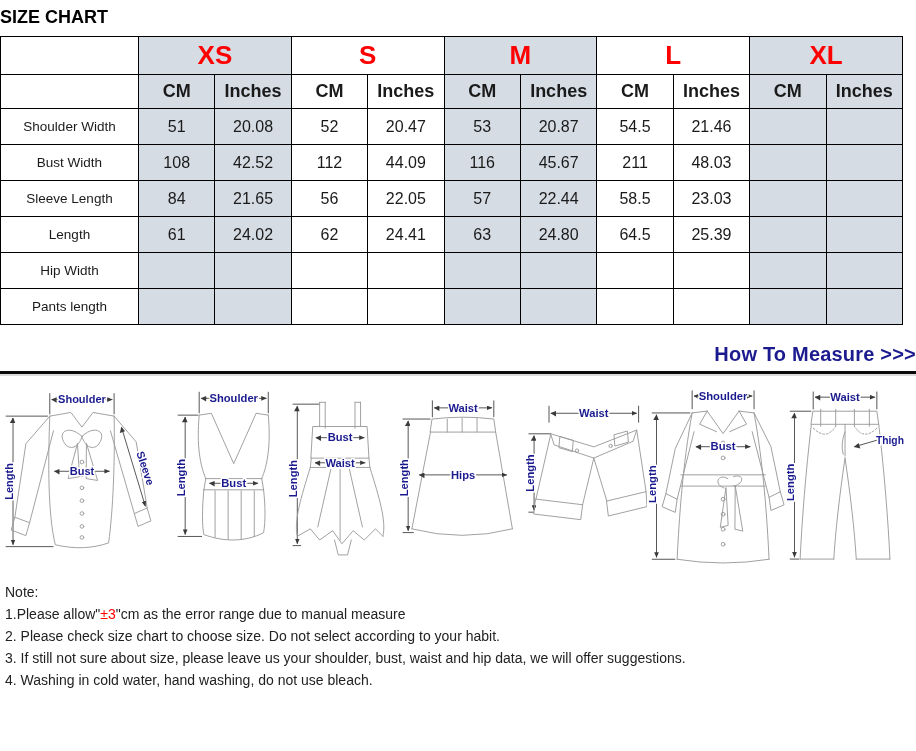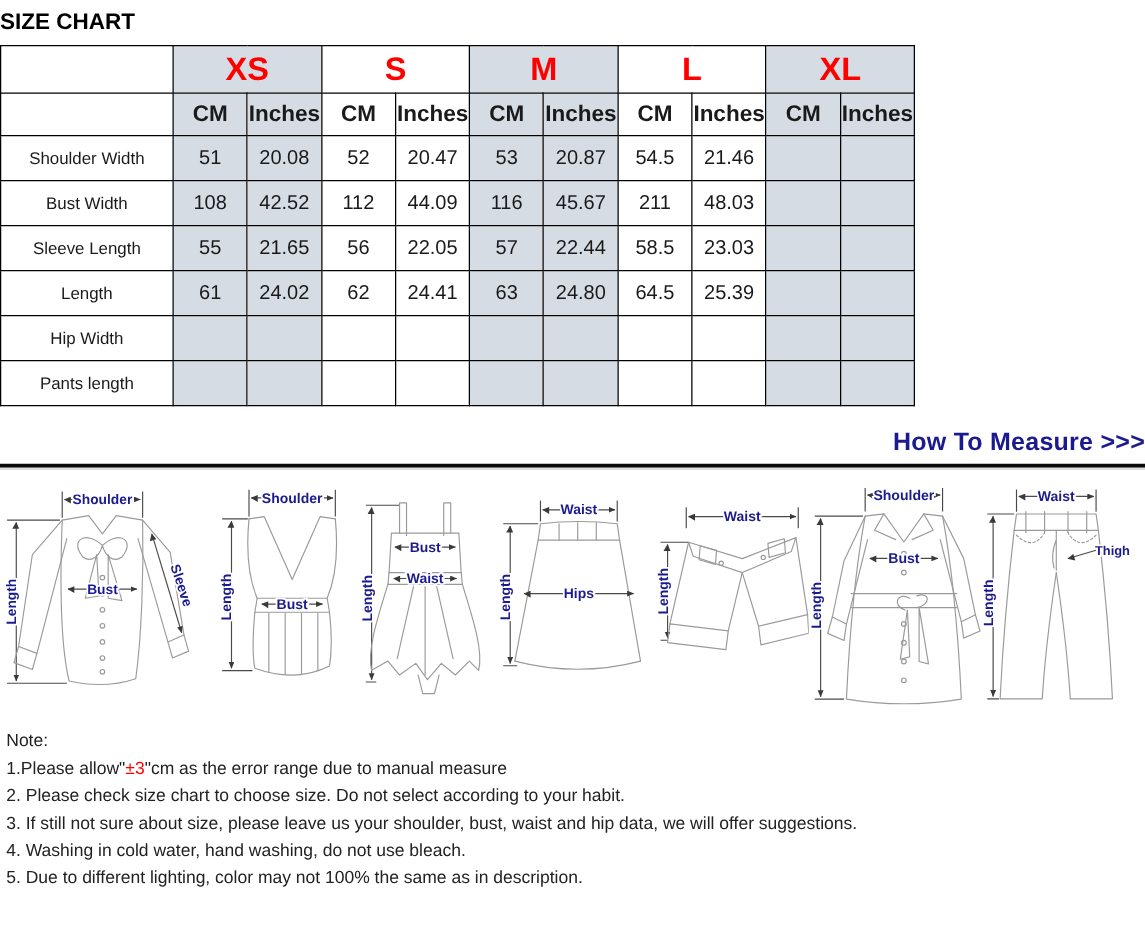--- a/index.html
+++ b/index.html
@@ -3,21 +3,21 @@
 <meta charset="utf-8">
 <style>
   :root{
     --shaded:#d6dce4; --size-red:#ff0000; --navy:#1b1b8f;
     --border:#000000; --rule:#0a0a0a;
   }
   *{box-sizing:border-box;}
   html,body{margin:0;padding:0;background:#fff;}
   body{width:916px;font-family:"Liberation Sans",sans-serif;color:#1a1a1a;}
   .title{text-align:left;font-weight:bold;font-size:18px;padding:7px 0 8px 0;color:#000;}
-  table.size-table{border-collapse:collapse;width:732px;table-layout:fixed;}
+  table.size-table{border-collapse:collapse;width:903px;table-layout:fixed;}
   table.size-table td{border:1px solid var(--border);text-align:center;vertical-align:middle;padding:0;overflow:hidden;white-space:nowrap;}
   .size-row td{height:38px;font-size:26px;font-weight:bold;color:var(--size-red);}
   .size-row td.corner{background:#fff;}
   .unit-row td{height:34px;font-size:18px;font-weight:bold;color:#1a1a1a;}
   .data-row td{height:36px;font-size:16px;color:#1a1a1a;}
   .data-row td.rowlabel{font-size:13.5px;}
   td.s{background:var(--shaded);}
   .measure-heading{color:var(--navy);font-weight:bold;font-size:20px;margin:18px 0 5px 10px;letter-spacing:.2px;text-align:right;}
   .rule{height:5px;background:var(--rule);border-bottom:2px solid #dcdcdc;}
   .diagrams{display:flex;justify-content:space-between;align-items:flex-start;padding:8px 12px 0 2px;height:202px;}
@@ -83,21 +83,21 @@
     <td>44.09</td>
     <td class="s">116</td>
     <td class="s">45.67</td>
     <td>211</td>
     <td>48.03</td>
     <td class="s"></td>
     <td class="s"></td>
   </tr>
   <tr class="data-row">
     <td class="rowlabel">Sleeve Length</td>
-    <td class="s">55</td>
+    <td class="s">84</td>
     <td class="s">21.65</td>
     <td>56</td>
     <td>22.05</td>
     <td class="s">57</td>
     <td class="s">22.44</td>
     <td>58.5</td>
     <td>23.03</td>
     <td class="s"></td>
     <td class="s"></td>
   </tr>
@@ -310,14 +310,13 @@
   </svg>
 
 </div>
 
 <div class="notes">
   <div>Note:</div>
   <div><span>1.Please allow"</span><span class="red">±3</span><span>"cm as the error range due to manual measure</span></div>
   <div>2. Please check size chart to choose size. Do not select according to your habit.</div>
   <div>3. If still not sure about size, please leave us your shoulder, bust, waist and hip data, we will offer suggestions.</div>
   <div>4. Washing in cold water, hand washing, do not use bleach.</div>
-  <div>5. Due to different lighting, color may not 100% the same as in description.</div>
 </div>
 
 </body></html>

